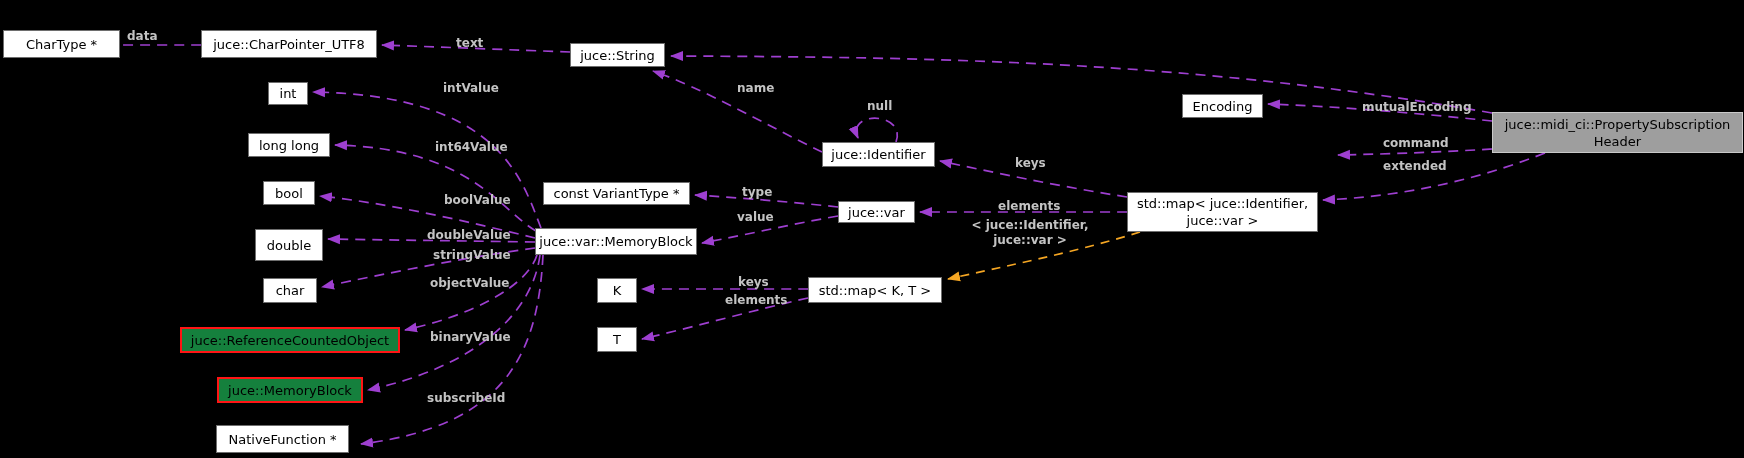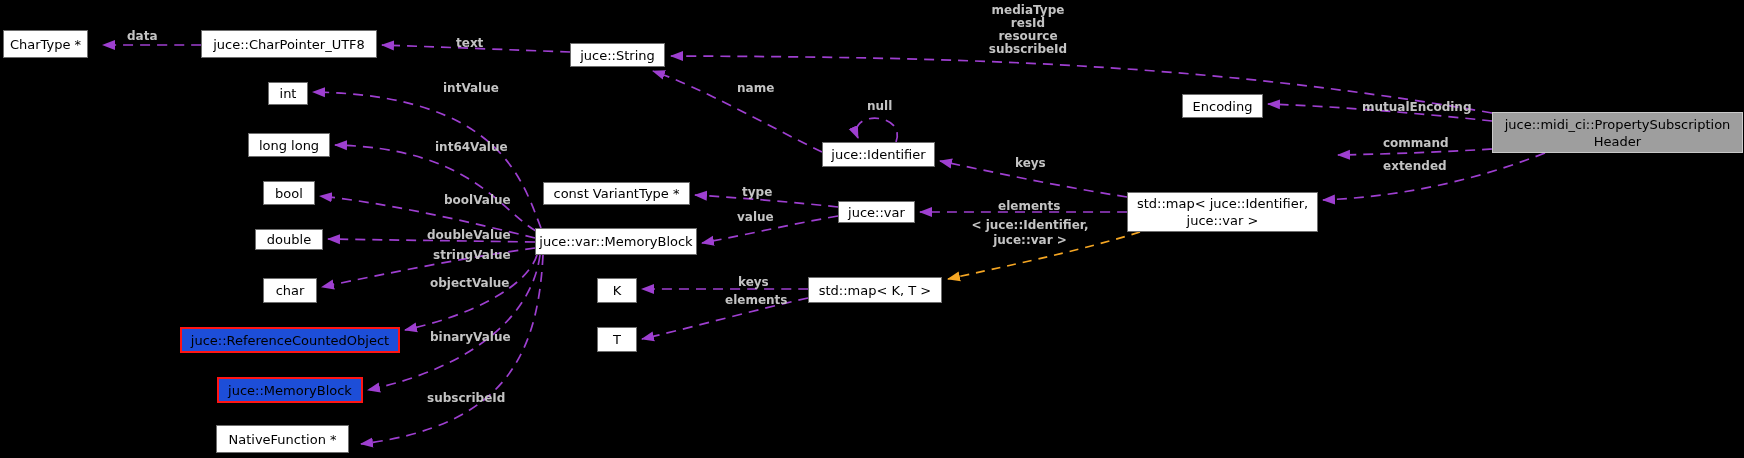--- a/index.html
+++ b/index.html
@@ -23,21 +23,21 @@
     display:flex;flex-direction:column;align-items:center;justify-content:center;
     background:#ffffff;
     border:1px solid #6e6e6e;
     color:#000;
     font-size:13px;
     line-height:17px;
     white-space:nowrap;
     box-sizing:border-box;
     text-align:center;
   }
-  .node.red{border:2px solid #ff1414;background:#1d4ed8;}
+  .node.red{border:2px solid #ff1414;background:#15803d;}
   .node.selected{background:#9e9e9e;border:1px solid #c9c9c9;}
   .elabel{
     position:absolute;
     color:#c3c3c3;
     font-size:12px;
     font-weight:bold;
     line-height:13px;
     white-space:nowrap;
   }
   .lblock{text-align:center;white-space:normal;}
@@ -75,39 +75,39 @@
     <path class="e" d="M 540,255 C 531,322 462,370 368,390" marker-end="url(#ap)"></path>
     <path class="e" d="M 543,255 C 538,352 507,426 361,444" marker-end="url(#ap)"></path>
     <path class="e" d="M 808,289 C 757,289 698,289 642,289" marker-end="url(#ap)"></path>
     <path class="e" d="M 808,298 C 754,310 698,326 642,339" marker-end="url(#ap)"></path>
     <path class="e orange" d="M 1140,232 C 1076,252 1006,266 948,279" marker-end="url(#ao)"></path>
     <path class="e" d="M 1492,121 C 1416,113 1332,106 1268,104" marker-end="url(#ap)"></path>
     <path class="e" d="M 1492,149 C 1442,152 1392,154 1338,155" marker-end="url(#ap)"></path>
     <path class="e" d="M 1545,153 C 1466,184 1393,197 1323,200" marker-end="url(#ap)"></path>
   </svg>
 
-  <div class="node" style="left:3px;top:30px;width:85px;height:28px">
+  <div class="node" style="left:3px;top:30px;width:117px;height:28px">
       <span>CharType *</span>
     </div>
   <div class="node" style="left:201px;top:30px;width:176px;height:28px">
       <span>juce::CharPointer_UTF8</span>
     </div>
   <div class="node" style="left:570px;top:43px;width:95px;height:24px">
       <span>juce::String</span>
     </div>
   <div class="node" style="left:268px;top:82px;width:40px;height:23px">
       <span>int</span>
     </div>
   <div class="node" style="left:248px;top:133px;width:82px;height:24px">
       <span>long long</span>
     </div>
   <div class="node" style="left:263px;top:181px;width:52px;height:24px">
       <span>bool</span>
     </div>
-  <div class="node" style="left:255px;top:229px;width:68px;height:21px">
+  <div class="node" style="left:255px;top:229px;width:68px;height:32px">
       <span>double</span>
     </div>
   <div class="node" style="left:263px;top:278px;width:54px;height:25px">
       <span>char</span>
     </div>
   <div class="node red" style="left:180px;top:327px;width:220px;height:26px">
       <span>juce::ReferenceCountedObject</span>
     </div>
   <div class="node red" style="left:217px;top:377px;width:146px;height:26px">
       <span>juce::MemoryBlock</span>
@@ -143,26 +143,20 @@
   <div class="node" style="left:1182px;top:94px;width:81px;height:24px">
       <span>Encoding</span>
     </div>
   <div class="node selected" style="left:1492px;top:112px;width:251px;height:41px">
     <span>juce::midi_ci::PropertySubscription</span>
     <span>Header</span>
   </div>
 
   <div class="elabel" style="left:127px;top:30px">data</div>
   <div class="elabel" style="left:456px;top:37px">text</div>
-  <div class="elabel lblock" style="left:968px;top:4px;width:120px">
-    <span>mediaType</span>
-    <span>resId</span>
-    <span>resource</span>
-    <span>subscribeId</span>
-  </div>
   <div class="elabel" style="left:737px;top:82px">name</div>
   <div class="elabel" style="left:867px;top:100px">null</div>
   <div class="elabel" style="left:443px;top:82px">intValue</div>
   <div class="elabel" style="left:435px;top:141px">int64Value</div>
   <div class="elabel" style="left:444px;top:194px">boolValue</div>
   <div class="elabel" style="left:427px;top:229px">doubleValue</div>
   <div class="elabel" style="left:433px;top:249px">stringValue</div>
   <div class="elabel" style="left:430px;top:277px">objectValue</div>
   <div class="elabel" style="left:430px;top:331px">binaryValue</div>
   <div class="elabel" style="left:427px;top:392px">subscribeId</div>

